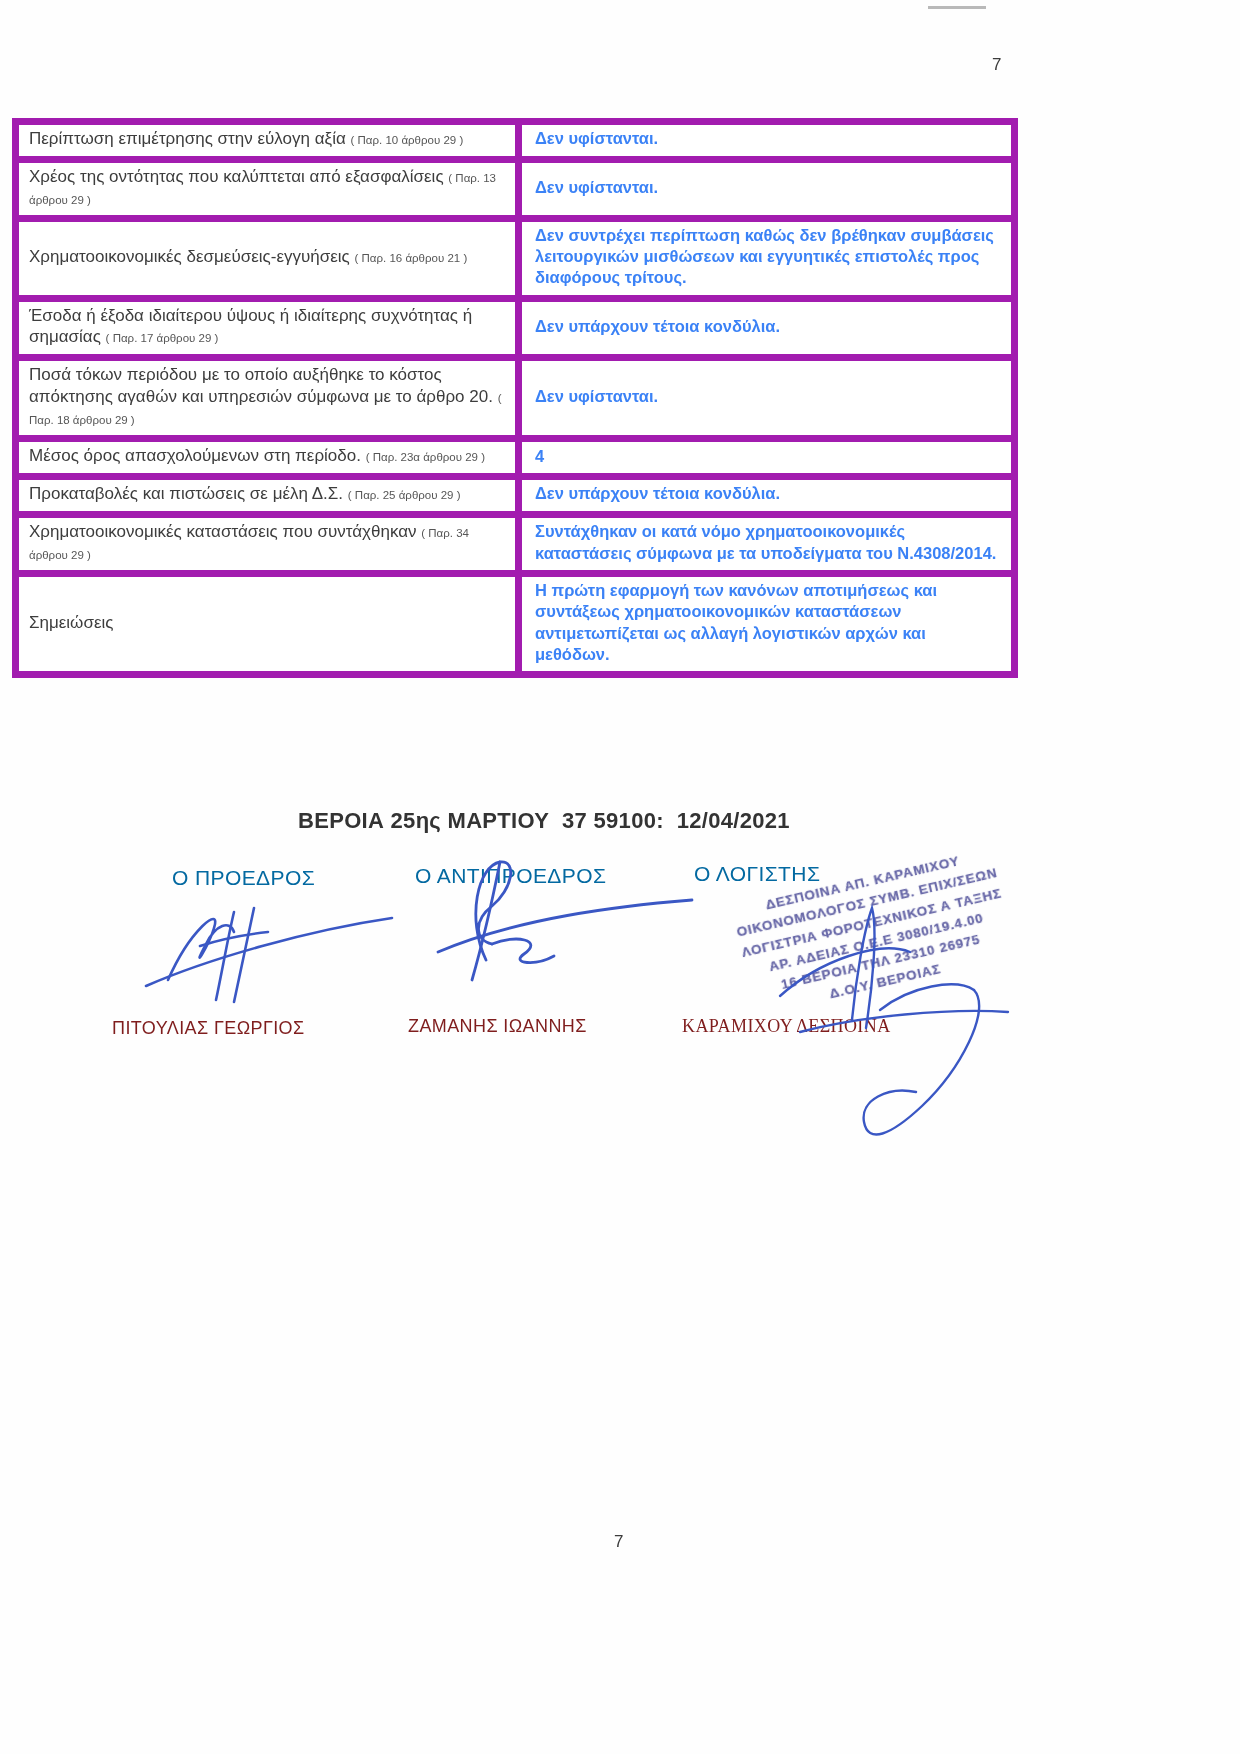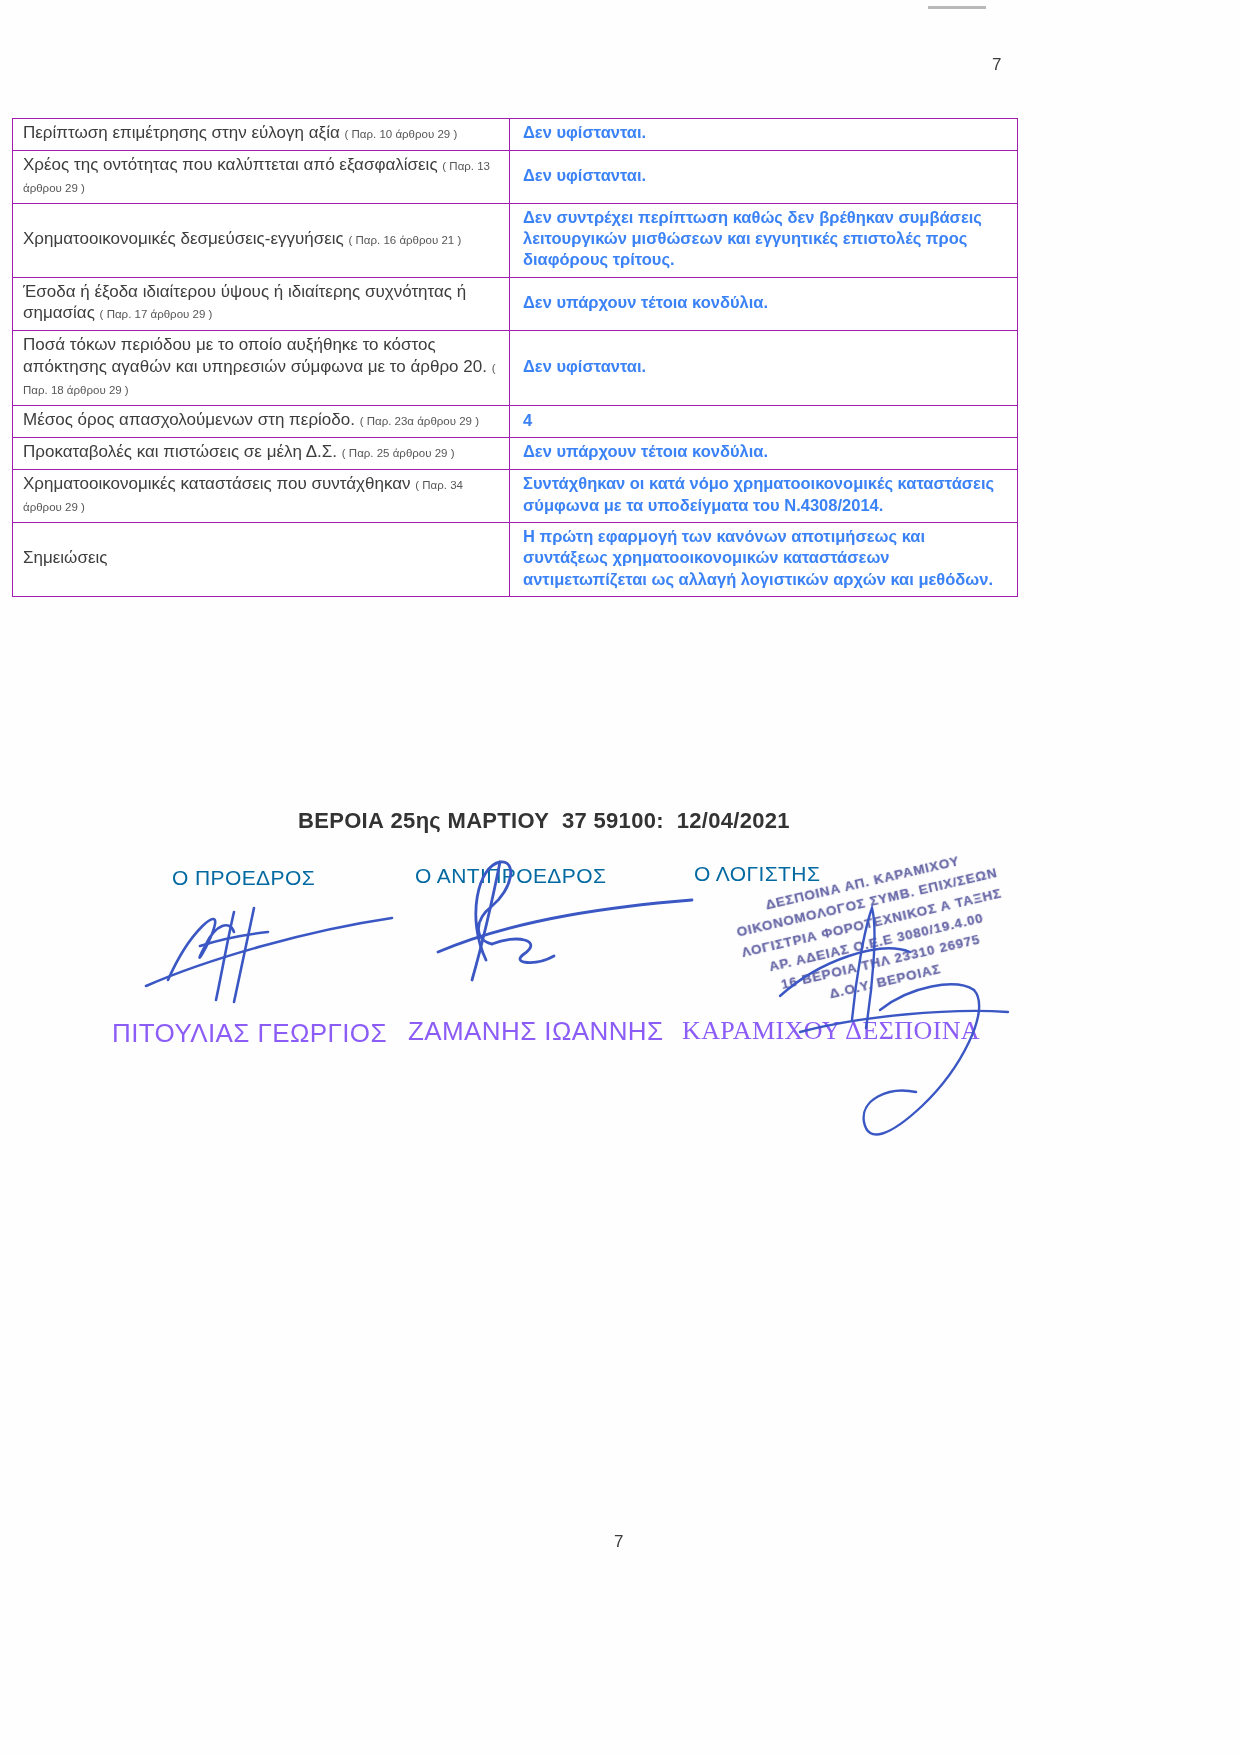--- a/index.html
+++ b/index.html
@@ -11,32 +11,32 @@
   }
   .artifact{position:absolute;background:#b9b9b9;}
   .pagenum{position:absolute;font-size:17px;color:#3c3c3c;}
   
   table.notes{
     position:absolute;left:12px;top:118px;width:1006px;
     border-collapse:collapse;table-layout:fixed;
     background:#fff;
   }
   table.notes td{
-    border:1px solid #a21caf;
+    border:7px solid #a21caf;
     vertical-align:middle;
     padding:3px 10px 6px 10px;
     line-height:1.28;
   }
   table.notes td.c1{width:476px;font-size:17px;color:#3d3d3d;}
   table.notes td.c2{font-size:16.5px;font-weight:700;color:#3b82f6;padding-left:13px;}
   .ref{font-size:11.5px;color:#565656;font-weight:400;}
   
   .dateline{position:absolute;left:298px;top:808px;font-size:22px;color:#333;white-space:pre;letter-spacing:0.3px;font-weight:bold;}
   .role{position:absolute;font-size:21px;color:#0369a1;letter-spacing:0.4px;}
-  .signer-name{position:absolute;font-size:26px;color:#8b5cf6;letter-spacing:0.4px;z-index:1;}
+  .signer-name{position:absolute;font-size:18px;color:#7f1d1d;letter-spacing:0.4px;z-index:1;}
   .sig{position:absolute;z-index:3;}
   .stamp{
     position:absolute;left:698px;top:872px;width:352px;z-index:2;
     transform:rotate(-13deg);transform-origin:50% 50%;
     text-align:center;
     color:#54549c;opacity:0.88;
     font-weight:700;font-size:13.5px;line-height:1.5;letter-spacing:0.8px;
     text-shadow:0 0 1px rgba(84,84,156,0.65);
     filter:blur(0.2px);
   }

